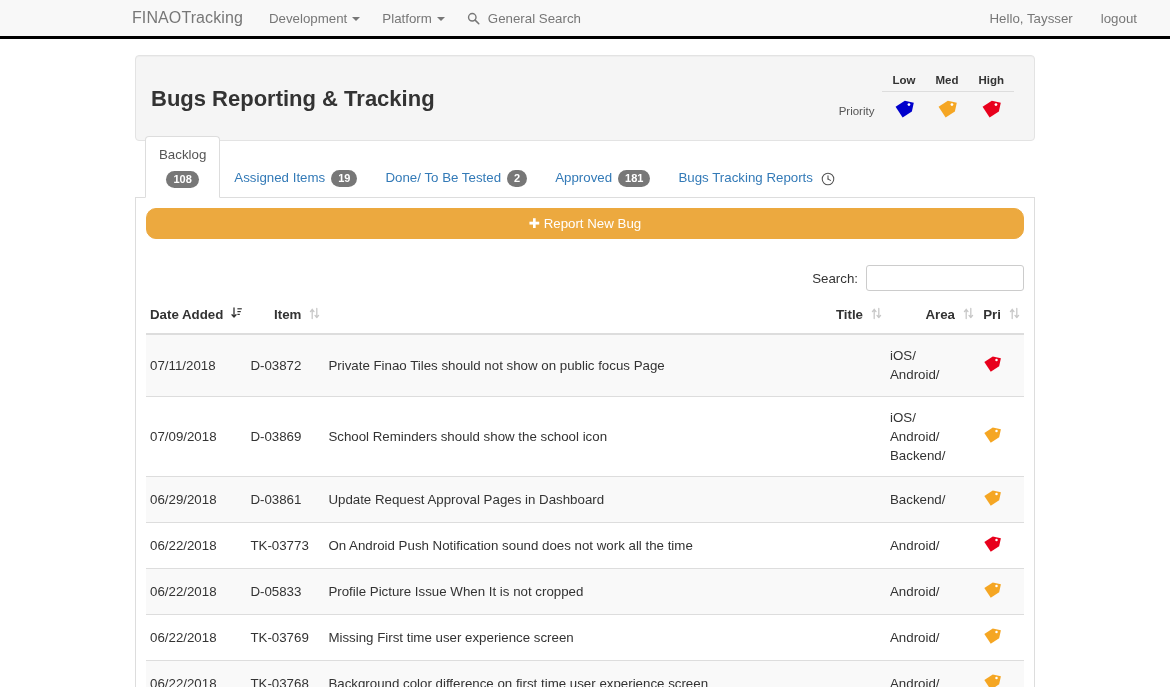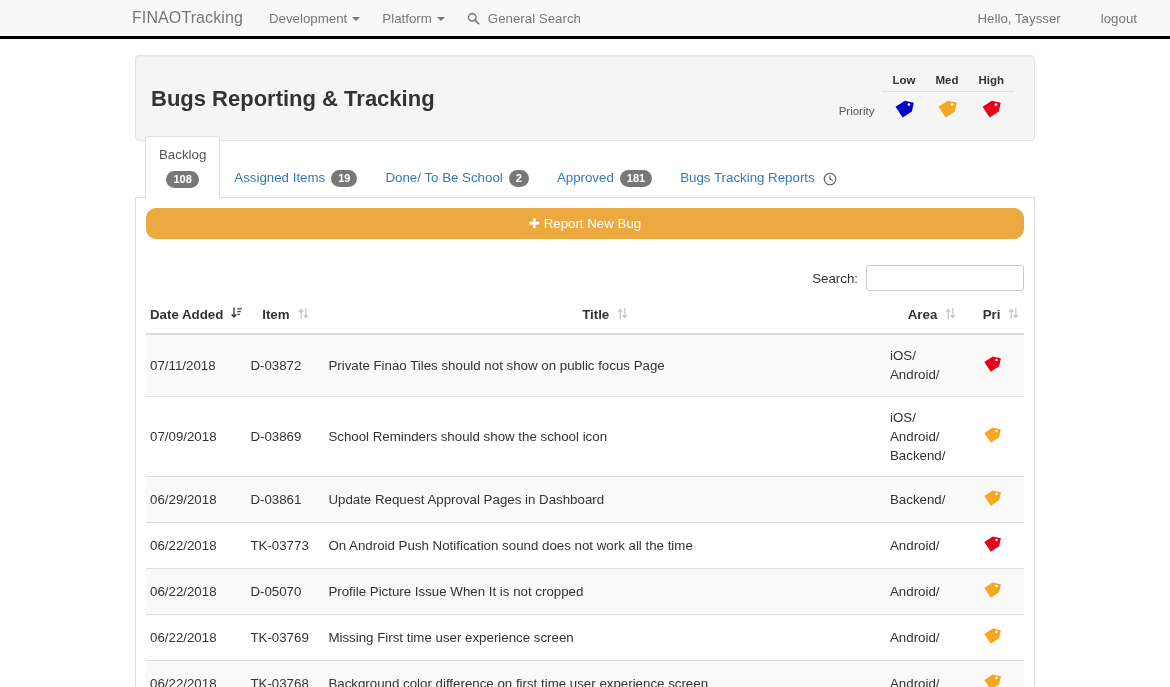--- a/index.html
+++ b/index.html
@@ -51,21 +51,21 @@
     border-right: 4px solid transparent;
     border-top: 4px solid #777777;
     margin-left: 2px;
     margin-top: 2px;
   }
   .nav-search-icon { margin-right: 5px; display:inline-flex; align-items:center; }
   .nav-right {
     margin-left: auto;
     display: flex;
     align-items: center;
-    gap: 40px;
+    gap: 28px;
     margin-right: 18px;
   }
   .nav-right .nav-link { margin-right: 0; }
 
   
   .container {
     width: 900px;
     margin: 0 auto;
     padding-top: 16px;
   }
@@ -207,21 +207,21 @@
   table.bugs thead th {
     text-align: left;
     font-size: 13.3px;
     font-weight: bold;
     color: #333333;
     border-bottom: 2px solid #dddddd;
     padding: 8px 4px 9px 4px;
     vertical-align: bottom;
     white-space: nowrap;
   }
-  .th-inner { display: flex; align-items: flex-end; justify-content: center; gap: 8px; }
+  .th-inner { display: flex; align-items: flex-end; justify-content: flex-end; gap: 8px; }
   .th-label { line-height: 1.25; }
   .sort-ico { flex: 0 0 auto; margin-bottom: 1px; }
 
   table.bugs tbody tr { border-bottom: 1px solid #dddddd; }
   table.bugs tbody tr:nth-child(odd) { background: #f9f9f9; }
   table.bugs tbody tr:nth-child(even) { background: #ffffff; }
   table.bugs tbody td {
     padding: 11px 4px;
     font-size: 13.3px;
     color: #333333;
@@ -319,21 +319,21 @@
     <div class="nav-tabs">
       <div class="tab active">
         <span>Backlog</span>
         <span class="badge">108</span>
       </div>
       <div class="tab">
         <span>Assigned Items</span>
         <span class="badge">19</span>
       </div>
       <div class="tab">
-        <span>Done/ To Be School</span>
+        <span>Done/ To Be Tested</span>
         <span class="badge">2</span>
       </div>
       <div class="tab">
         <span>Approved</span>
         <span class="badge">181</span>
       </div>
       <div class="tab">
         <span>Bugs Tracking Reports</span>
         <span class="clock-ico">
           <svg width="14" height="14" viewBox="0 0 16 16">
@@ -455,21 +455,21 @@
               <td class="c-item">TK-03773</td>
               <td class="c-title">On Android Push Notification sound does not work all the time</td>
               <td class="c-area">Android/</td>
               <td class="c-pri"><span class="tag-ico"><svg width="20" height="20" viewBox="0 0 24 24">
                     <path d="M2.5 11.5 L11 3 L21 3 L21 13 L12.5 21.5 Z" fill="#e8001c" transform="rotate(12 12 12)"></path>
                     <circle cx="17.4" cy="7.2" r="1.5" fill="#ffffff"></circle>
                   </svg></span></td>
             </tr>
             <tr>
               <td class="c-date">06/22/2018</td>
-              <td class="c-item">D-05070</td>
+              <td class="c-item">D-05833</td>
               <td class="c-title">Profile Picture Issue When It is not cropped</td>
               <td class="c-area">Android/</td>
               <td class="c-pri"><span class="tag-ico"><svg width="20" height="20" viewBox="0 0 24 24">
                     <path d="M2.5 11.5 L11 3 L21 3 L21 13 L12.5 21.5 Z" fill="#f5a623" transform="rotate(12 12 12)"></path>
                     <circle cx="17.4" cy="7.2" r="1.5" fill="#ffffff"></circle>
                   </svg></span></td>
             </tr>
             <tr>
               <td class="c-date">06/22/2018</td>
               <td class="c-item">TK-03769</td>

